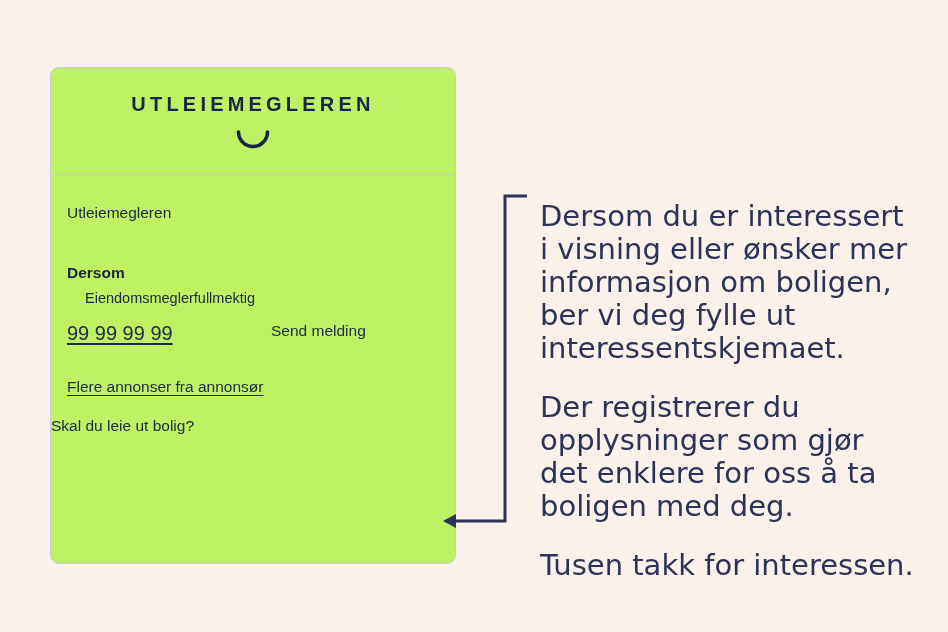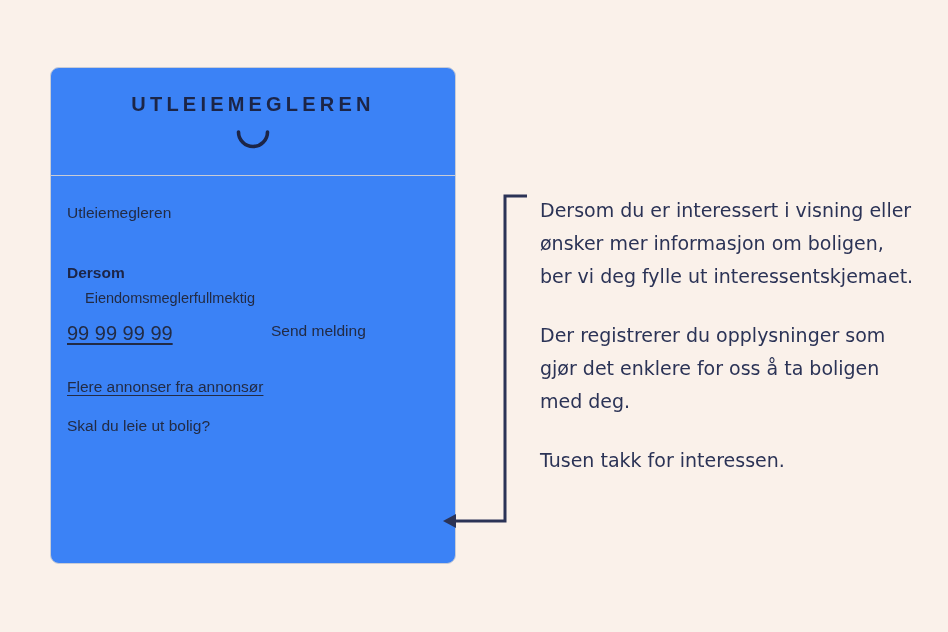--- a/index.html
+++ b/index.html
@@ -15,21 +15,21 @@
     position: relative;
   }
 
   
   .agent-card {
     position: absolute;
     left: 50px;
     top: 67px;
     width: 406px;
     height: 497px;
-    background: #3b82f6;
+    background: #bef264;
     border: 1px solid #c8ccd6;
     border-radius: 9px;
     box-sizing: border-box;
     overflow: hidden;
   }
 
   .card-header {
     height: 108px;
     border-bottom: 1px solid #c8ccd6;
     box-sizing: border-box;
@@ -117,45 +117,45 @@
     left: 16px;
     top: 202px;
     font-size: 15.5px;
     color: #222b45;
     text-decoration: underline;
     text-underline-offset: 3px;
   }
 
   .secondary-link {
     position: absolute;
-    left: 16px;
+    left: 0;
     font-size: 15.5px;
     color: #222b45;
     text-decoration: none;
   }
   .secondary-link.first { top: 241px; }
   .secondary-link.second { top: 280px; }
 
   
   .callout-connector {
     position: absolute;
     left: 436px;
     top: 185px;
     width: 100px;
     height: 350px;
     pointer-events: none;
   }
 
   .annotation-text {
     position: absolute;
     left: 540px;
-    top: 194px;
+    top: 200px;
     width: 380px;
     color: #2b3356;
-    font-size: 19px;
+    font-size: 29px;
     line-height: 33px;
     font-family: "DejaVu Sans", sans-serif;
     font-weight: 400;
   }
 
   .annotation-paragraph {
     margin: 0 0 26px 0;
   }
   .annotation-paragraph:last-child {
     margin-bottom: 16px;

